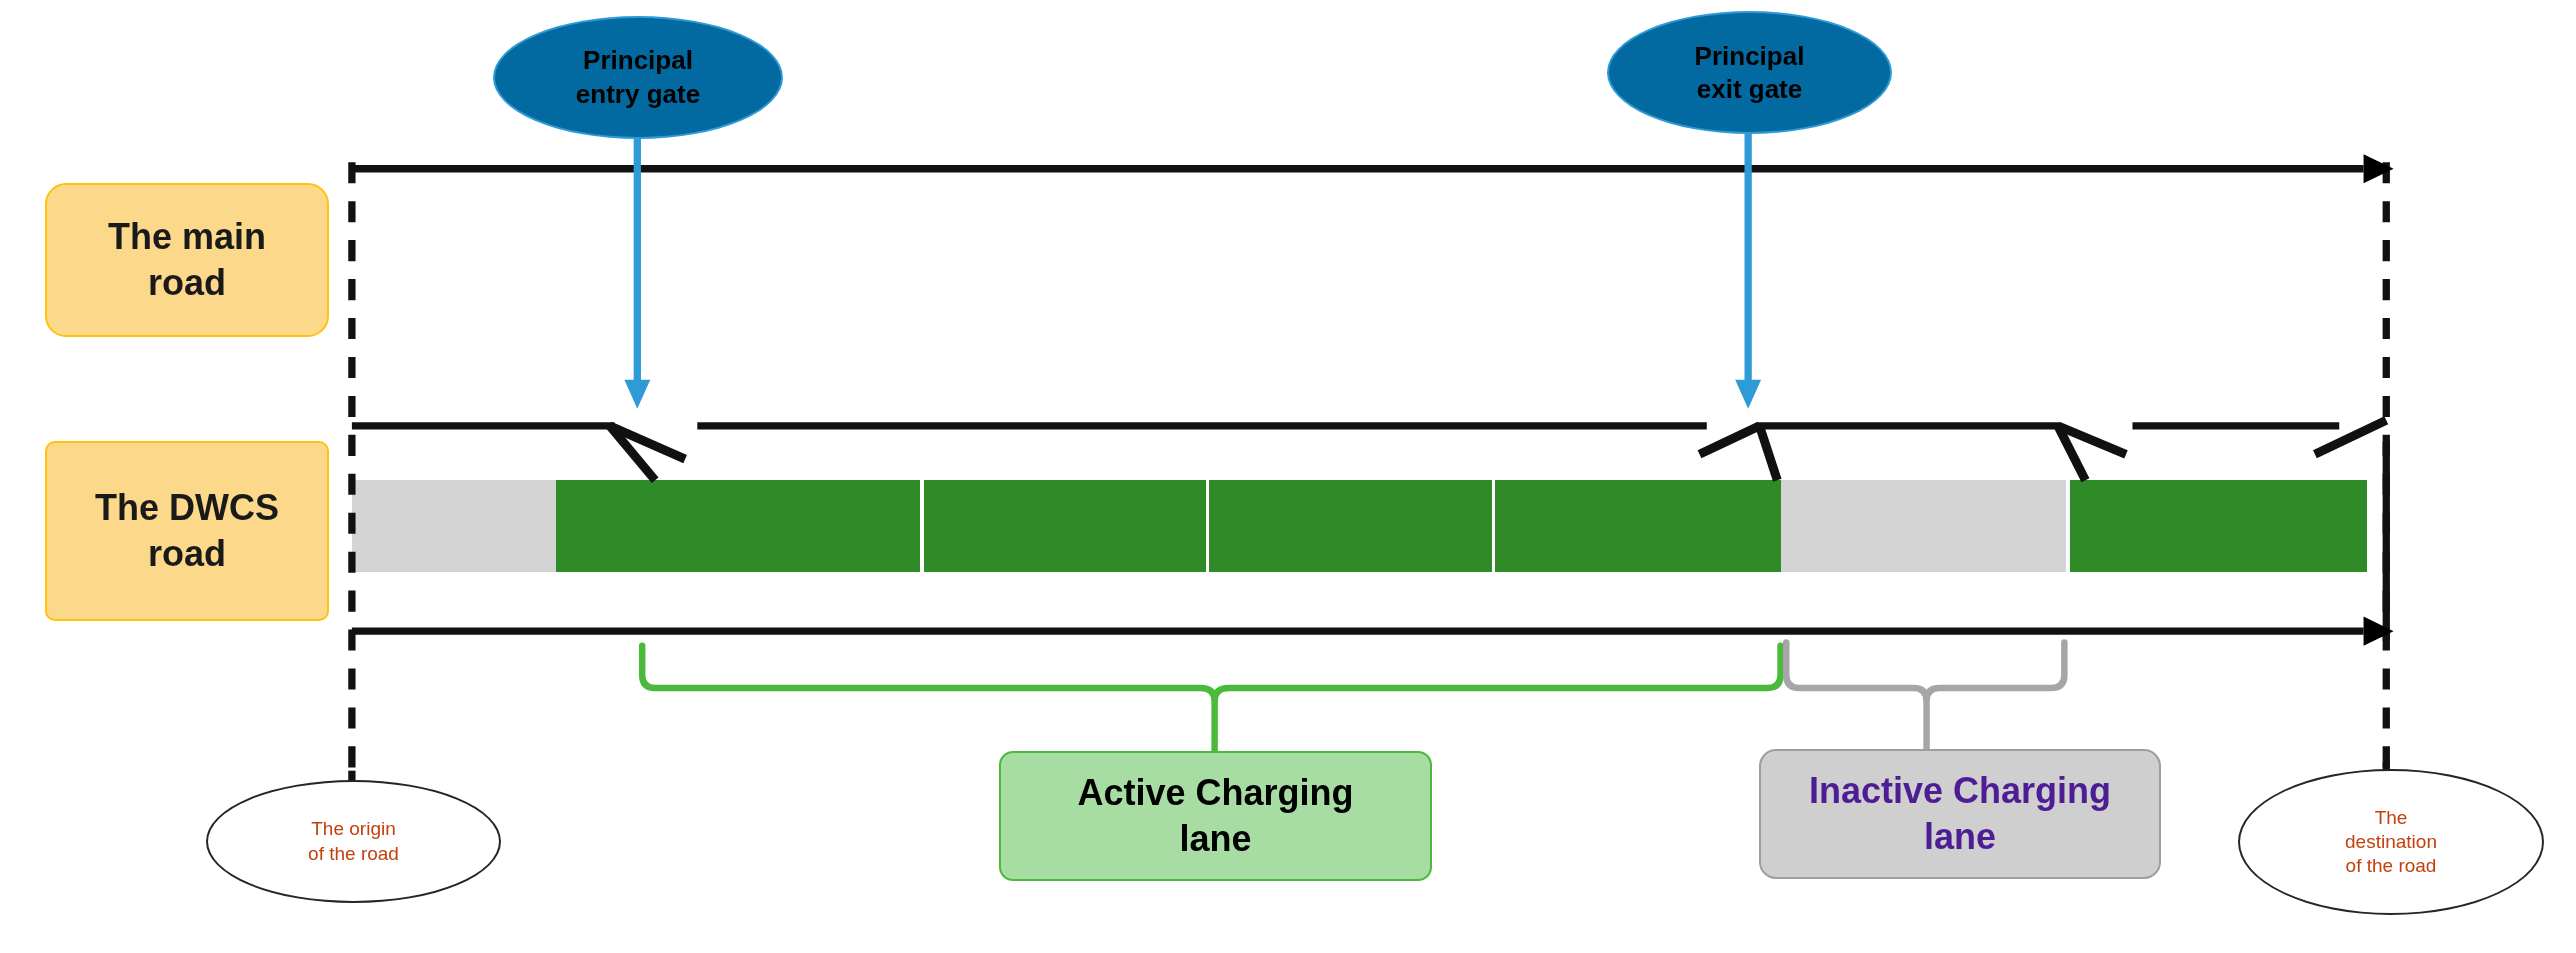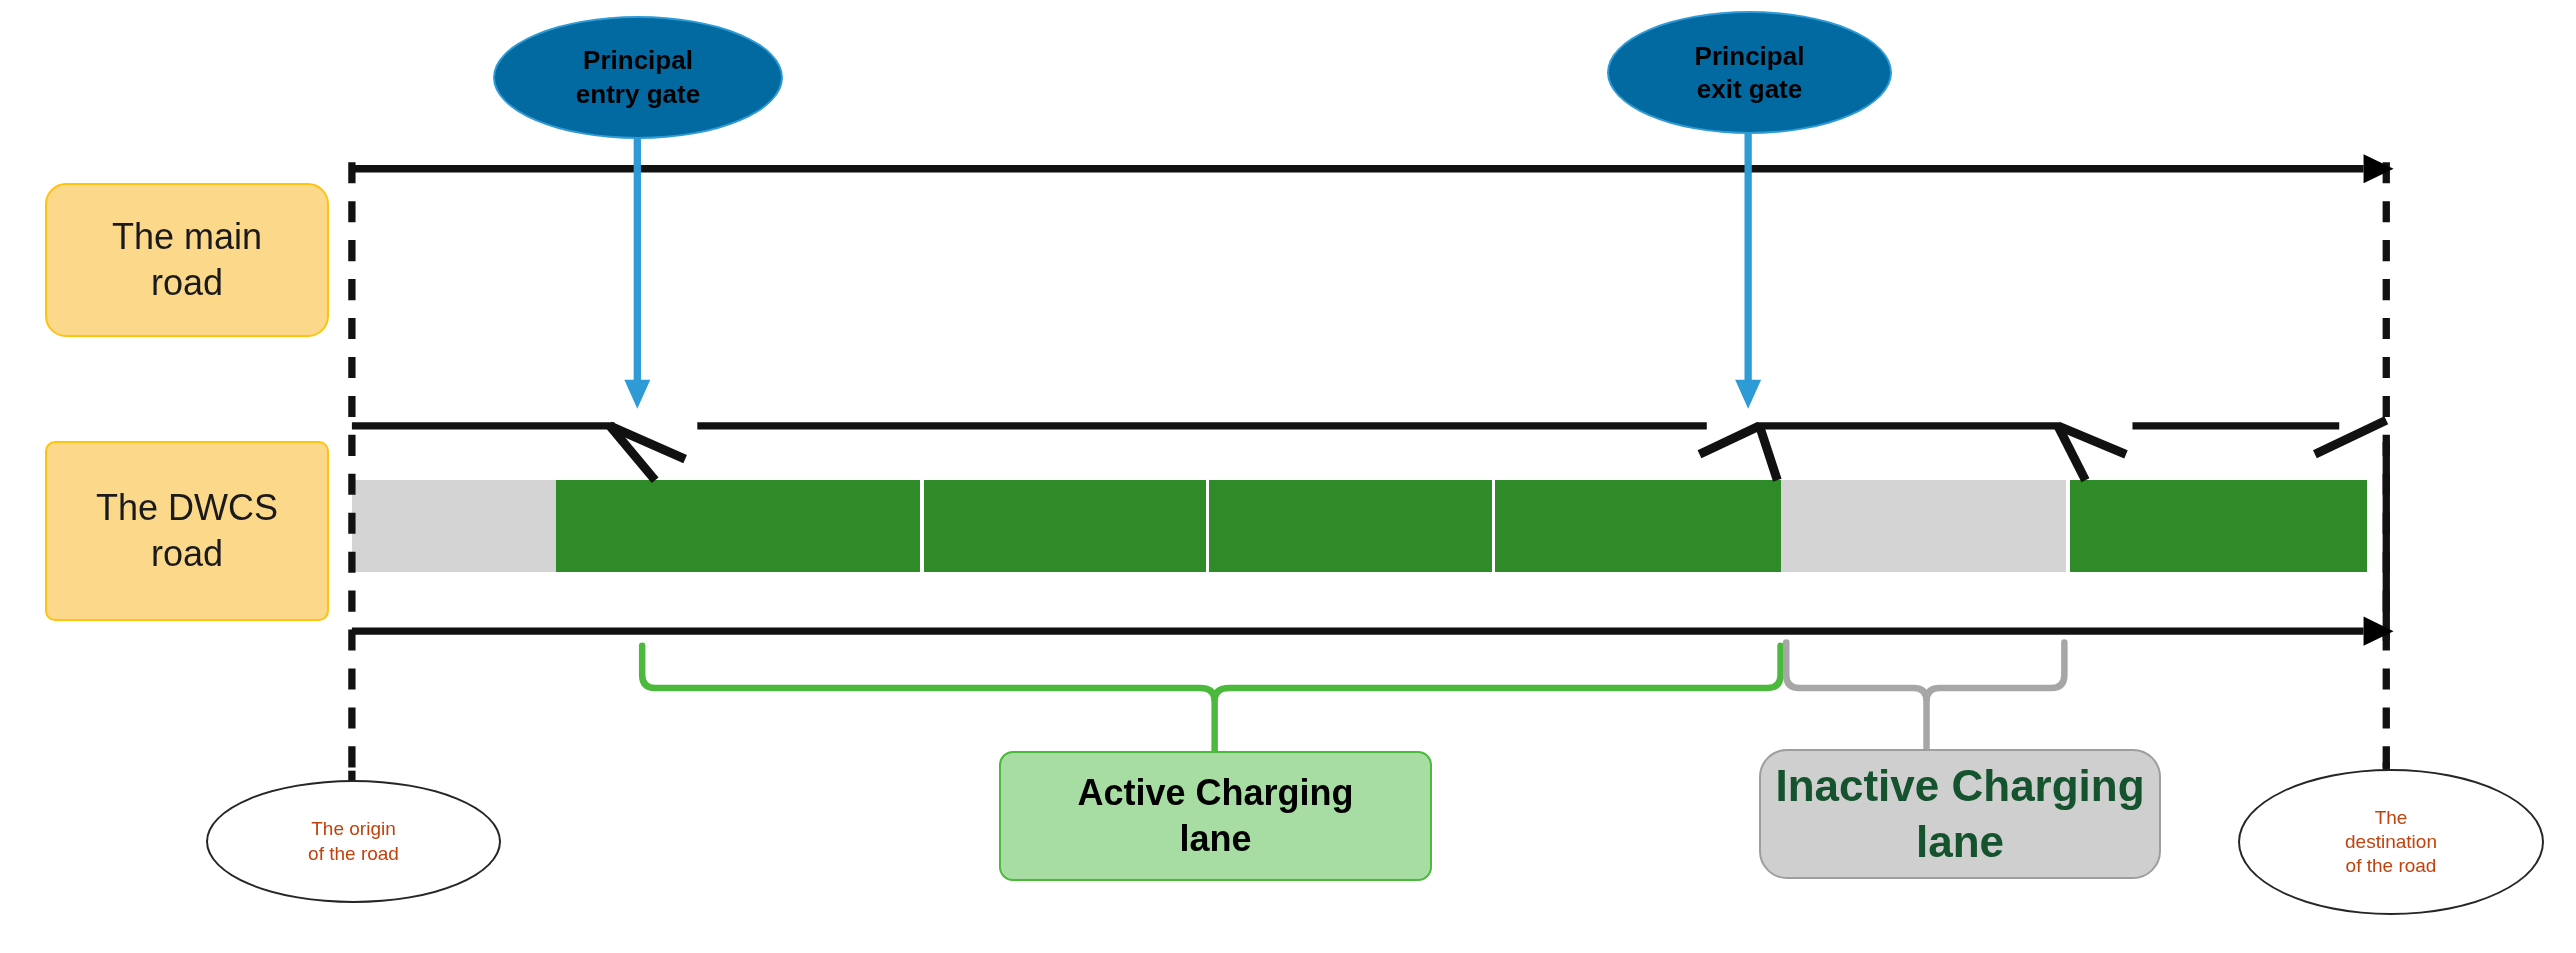--- a/index.html
+++ b/index.html
@@ -13,43 +13,43 @@
 
   .nodebox{
     position:absolute;box-sizing:border-box;
     display:flex;align-items:center;justify-content:center;
     text-align:center;line-height:1.28;
   }
 
   
   .yellow-box{
     background:#FCD98A;border:2.4px solid #FFC20E;border-radius:21px;
-    color:#1a1a1a;font-size:36px;font-weight:400;
+    color:#1a1a1a;font-size:36px;font-weight:700;
   }
 
   
   .blue-ellipse{
     background:#0369a1;border:2.4px solid #2E9BD6;border-radius:50%;
     color:#000;font-size:26px;font-weight:700;
   }
 
   
   .white-ellipse{
     background:#ffffff;border:2.4px solid #262626;border-radius:50%;
     color:#c2410c;font-size:19px;font-weight:400;
   }
 
   
   .legend-green{
     background:#A7DDA2;border:2.4px solid #4BB93C;border-radius:14px;
     color:#000;font-size:36px;font-weight:700;
   }
   .legend-gray{
-    background:#CFCFCF;border:2.4px solid #9E9E9E;border-radius:28px;
-    color:#14532d;font-size:44px;font-weight:700;
+    background:#CFCFCF;border:2.4px solid #9E9E9E;border-radius:17px;
+    color:#4c1d95;font-size:36px;font-weight:700;
   }
 
   .seg{position:absolute;top:480px;height:92px;}
 </style>
 </head>
 <body>
 
 <div id="stage">
 
   <div id="lane-strip">

